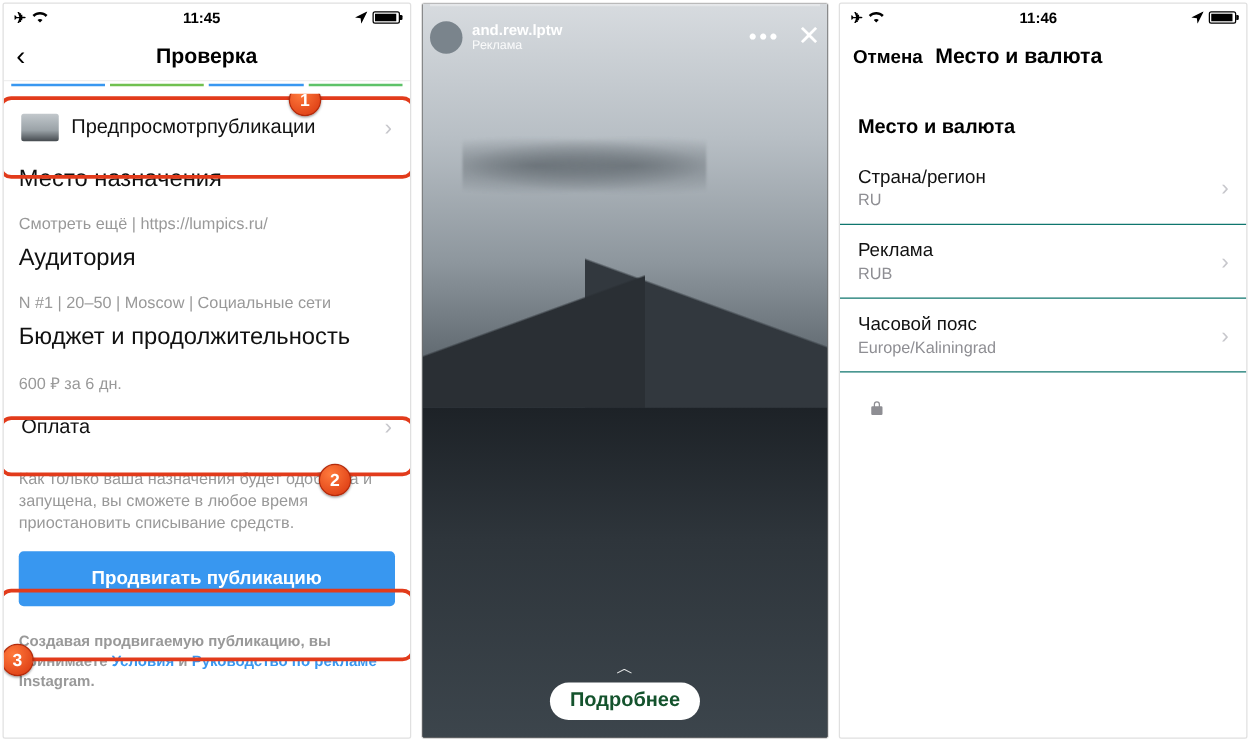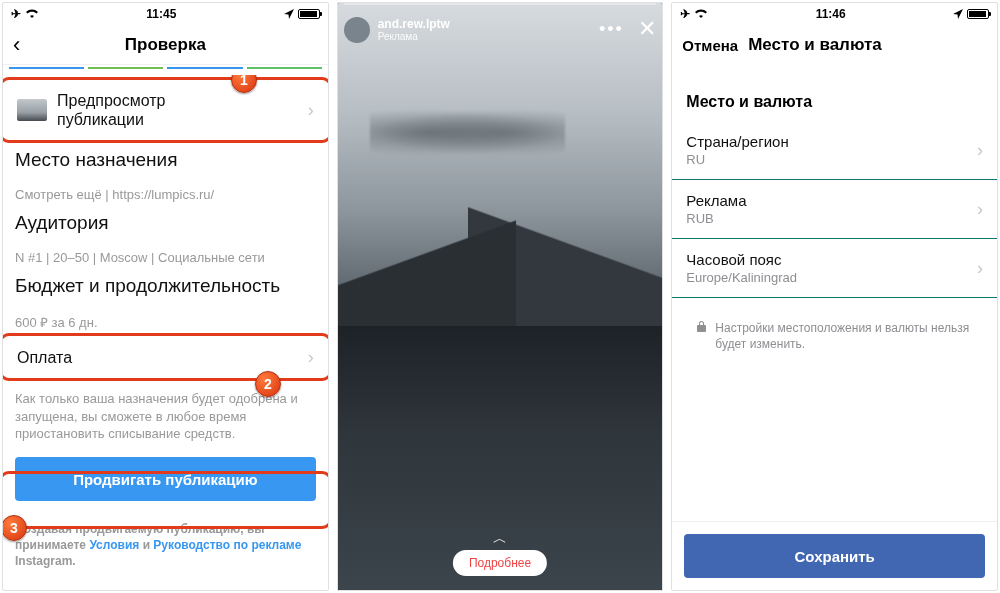--- a/index.html
+++ b/index.html
@@ -51,21 +51,21 @@
   }
   .progress-seg span { flex:1; height:2px; background:#3897f0; }
 
   .content1 { padding: 6px 12px; flex:1; overflow:hidden; position:relative; }
   .row {
     display:flex; align-items:center; justify-content:space-between;
     padding: 10px 2px;
   }
   .row-left { display:flex; align-items:center; gap:10px; }
   .thumb { width:30px; height:22px; background:linear-gradient(180deg,#c2c8cc 0%,#9aa2a7 60%,#454a4f 100%); border-radius:2px; }
-  .row-main { display:flex; flex-direction:column; }
+  .row-main { display:flex; flex-direction:row; }
   .row-title { font-size:16px; color:#111; line-height:1.2; }
   .chev { color:#c7c7cc; font-size:18px; }
 
   .section-label { font-size:19px; color:#111; margin-top:10px; }
   .section-sub { font-size:13px; color:#999; margin-top:16px; }
 
   .hint { font-size:13px; color:#999; line-height:1.35; margin-top:12px; }
 
   .promote-btn {
     margin-top:14px; width:100%; height:44px; background:#3897f0; color:#fff;
@@ -126,21 +126,21 @@
                 radial-gradient(ellipse at 70% 50%, rgba(70,78,84,.5), transparent 70%);
     filter: blur(1px);
   }
 
   .story-cta {
     position:absolute; bottom:14px; left:50%; transform:translateX(-50%);
     display:flex; flex-direction:column; align-items:center; gap:2px;
   }
   .swipe-chev { color:#fff; font-size:14px; opacity:.9; }
   .cta-pill {
-    background:#fff; color:#ef4444; font-size:12px; font-weight:400;
+    background:#fff; color:#14532d; font-size:16px; font-weight:700;
     padding:6px 16px; border-radius:18px; border:none;
   }
 
   
   .phone3 .header3 {
     display:flex; align-items:center; height:40px; padding:0 10px; gap:10px;
   }
   .cancel { font-size:15px; color:#000;font-weight:bold; }
   .header3-title { font-size:17px; font-weight:700; }
   .sec-header { font-size:16px; font-weight:700; padding:28px 14px 10px; }
@@ -334,21 +334,15 @@
     </div>
     <span class="chev">›</span>
   </div>
 
   <div class="lock-note">
     <span class="lock-ico">
       <svg width="11" height="12" viewBox="0 0 11 12">
           <path d="M3 5V3.5a2.5 2.5 0 015 0V5h1a1 1 0 011 1v5a1 1 0 01-1 1H2a1 1 0 01-1-1V6a1 1 0 011-1h1zm1 0h3V3.5a1.5 1.5 0 00-3 0V5z" fill="currentColor"></path>
         </svg>
     </span>
-    <span>Настройки местоположения и валюты нельзя будет изменить.</span>
-  </div>
-
-  <div class="footer3">
-    <button class="save-btn">
-      <span>Сохранить</span>
-    </button>
-  </div>
+  </div>
+
 </div>
 
 </body></html>

